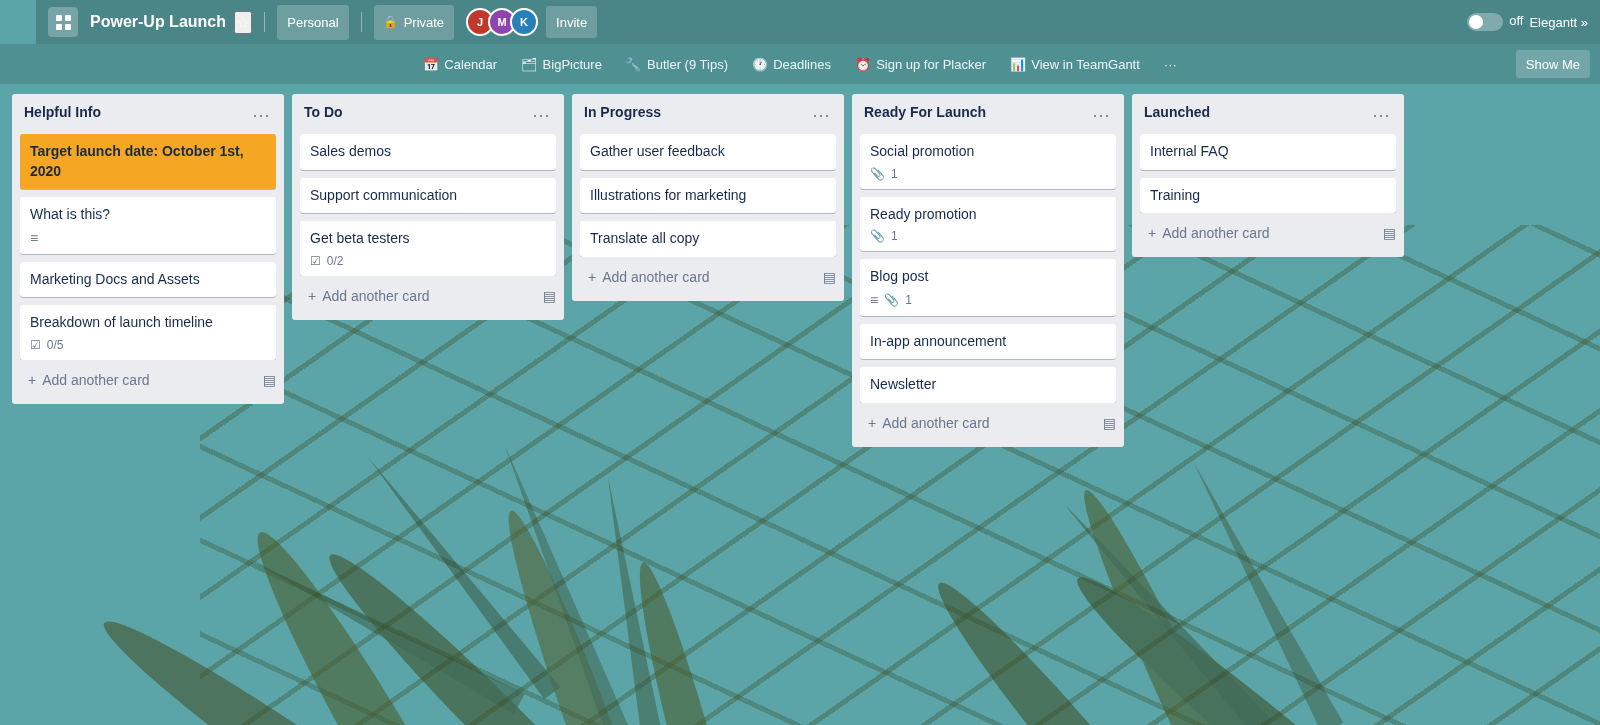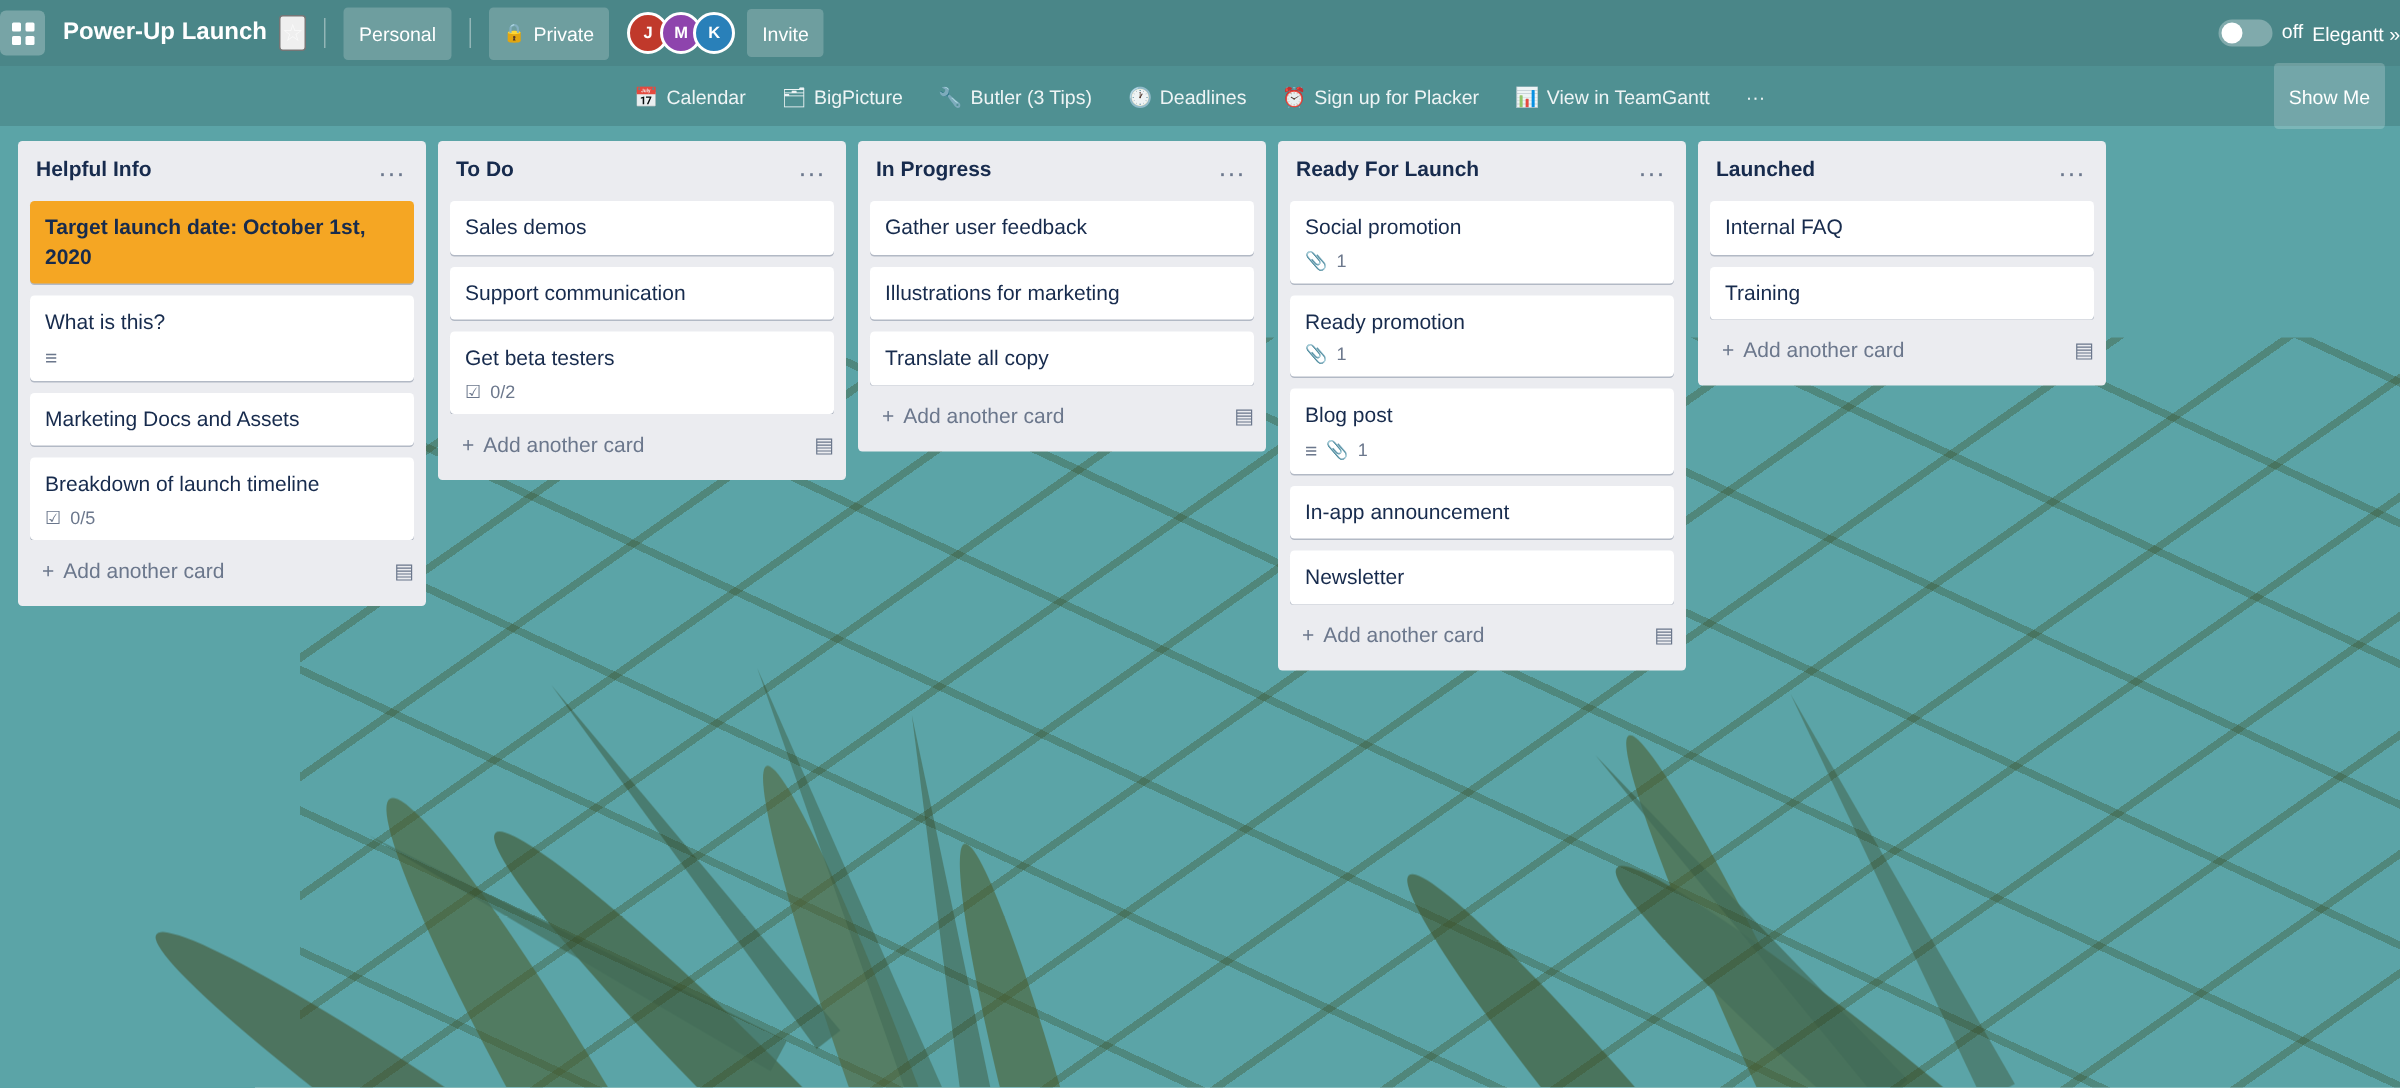--- a/index.html
+++ b/index.html
@@ -4,24 +4,25 @@
   <style>
     * { box-sizing: border-box; margin: 0; padding: 0; }
     body { font-family: -apple-system, BlinkMacSystemFont, 'Segoe UI', Helvetica, Arial, sans-serif; font-size: 14px; overflow: hidden; height: 725px; width: 1600px; }
 
     
     .top-nav {
       background: rgba(0,0,0,0.18);
       height: 44px;
       display: flex;
       align-items: center;
-      padding: 0 0;
+      padding: 0 12px;
       gap: 8px;
       position: relative;
       z-index: 10;
+      margin-left: 36px;
     }
     .nav-logo {
       width: 30px; height: 30px;
       background: rgba(255,255,255,0.25);
       border-radius: 4px;
       display: flex; align-items: center; justify-content: center;
       cursor: pointer;
     }
     .nav-logo-dots {
       display: grid; grid-template-columns: 1fr 1fr; gap: 3px;
@@ -142,21 +143,21 @@
     .show-me-btn {
       position: absolute;
       right: 10px;
       background: rgba(255,255,255,0.2);
       border: none;
       border-radius: 3px;
       color: white;
       font-size: 13px;
       padding: 4px 10px;
       cursor: pointer;
-      height: 44px;
+      height: 28px;
     }
 
     
     .board-bg {
       position: absolute;
       top: 0; left: 0; right: 0; bottom: 0;
       background: #5ba4a7;
       z-index: 0;
     }
     
@@ -395,21 +396,21 @@
   <button class="second-nav-btn">
     <span>📅</span>
     <span>Calendar</span>
   </button>
   <button class="second-nav-btn">
     <span>🗂</span>
     <span>BigPicture</span>
   </button>
   <button class="second-nav-btn">
     <span>🔧</span>
-    <span>Butler (3 Tips)</span>
+    <span>Butler (9 Tips)</span>
   </button>
   <button class="second-nav-btn">
     <span>🕐</span>
     <span>Deadlines</span>
   </button>
   <button class="second-nav-btn">
     <span>⏰</span>
     <span>Sign up for Placker</span>
   </button>
   <button class="second-nav-btn">

